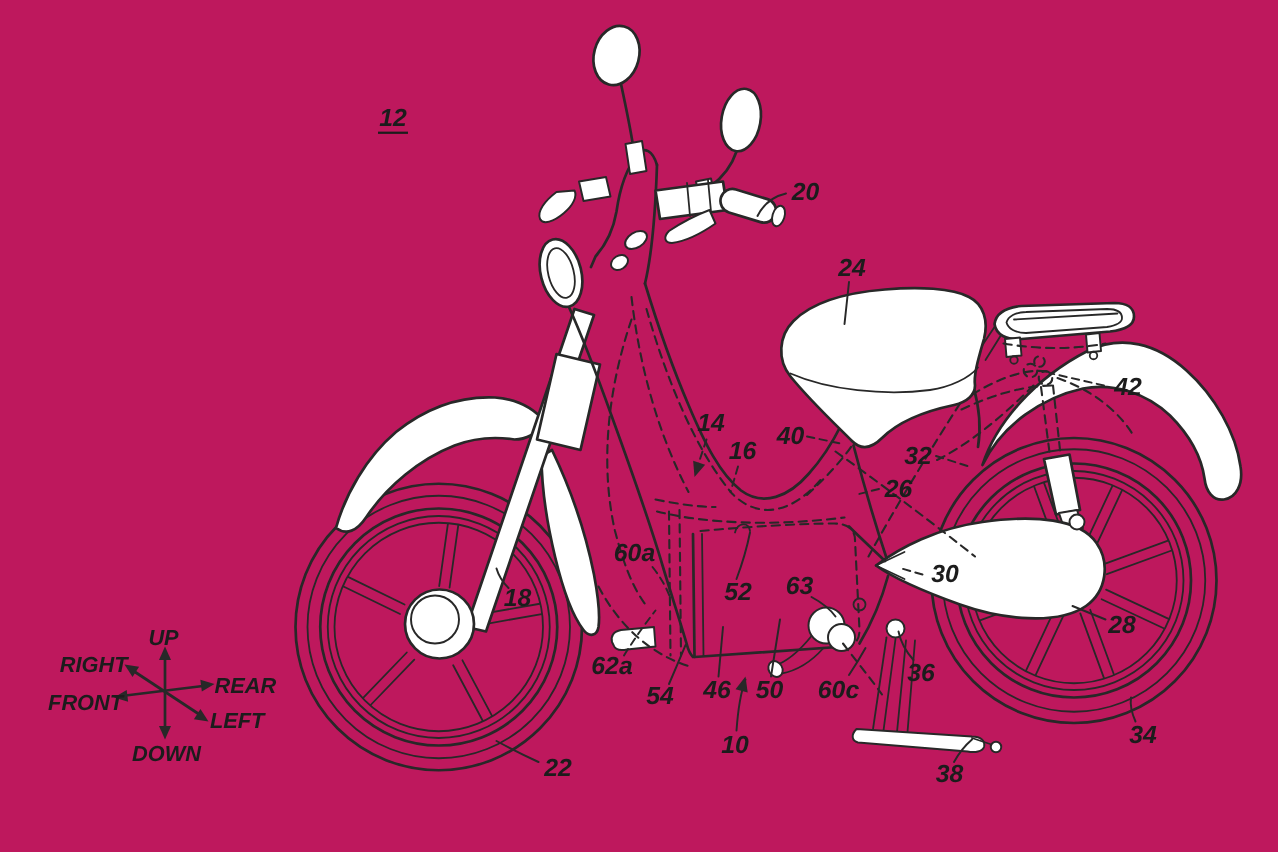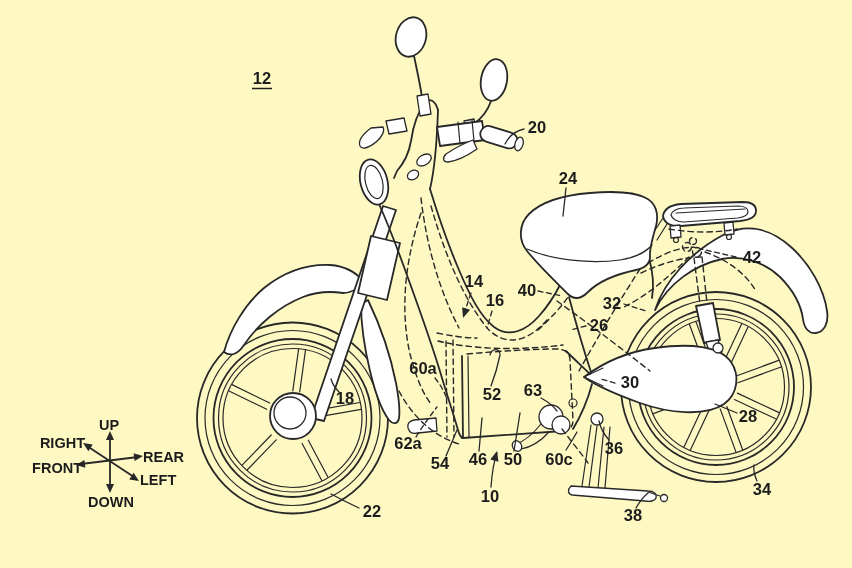--- a/index.html
+++ b/index.html
@@ -1,17 +1,17 @@
 <!DOCTYPE html>
 <html><head>
 <meta charset="utf-8">
 <style>
   html,body{margin:0;padding:0;background:#ffffff;}
-  .stage{position:relative;width:852px;height:568px;background:#fef9c3;overflow:hidden;
-         font-family:"Liberation Sans",sans-serif;}
+  .stage{position:relative;width:852px;height:568px;background:#be185d;overflow:hidden;
+         font-family:"Liberation Sans",sans-serif;font-style:italic;}
   svg{display:block;}
   .ln  {fill:none;stroke:#282828;stroke-width:1.8;stroke-linecap:round;stroke-linejoin:round;}
   .lnt {fill:none;stroke:#282828;stroke-width:1.2;stroke-linecap:round;stroke-linejoin:round;}
   .wht {fill:#ffffff;stroke:#282828;stroke-width:1.8;stroke-linejoin:round;}
   .whtt{fill:#ffffff;stroke:#282828;stroke-width:1.3;stroke-linejoin:round;}
   .dsh {fill:none;stroke:#282828;stroke-width:1.4;stroke-dasharray:5.5 4;stroke-linecap:round;}
   .ldr {fill:none;stroke:#282828;stroke-width:1.3;stroke-linecap:round;}
   .ldd {fill:none;stroke:#282828;stroke-width:1.3;stroke-dasharray:5 3.5;stroke-linecap:round;}
   .ah  {fill:#282828;stroke:none;}
   .num {font-size:16.5px;font-weight:bold;fill:#1c1c1c;}

